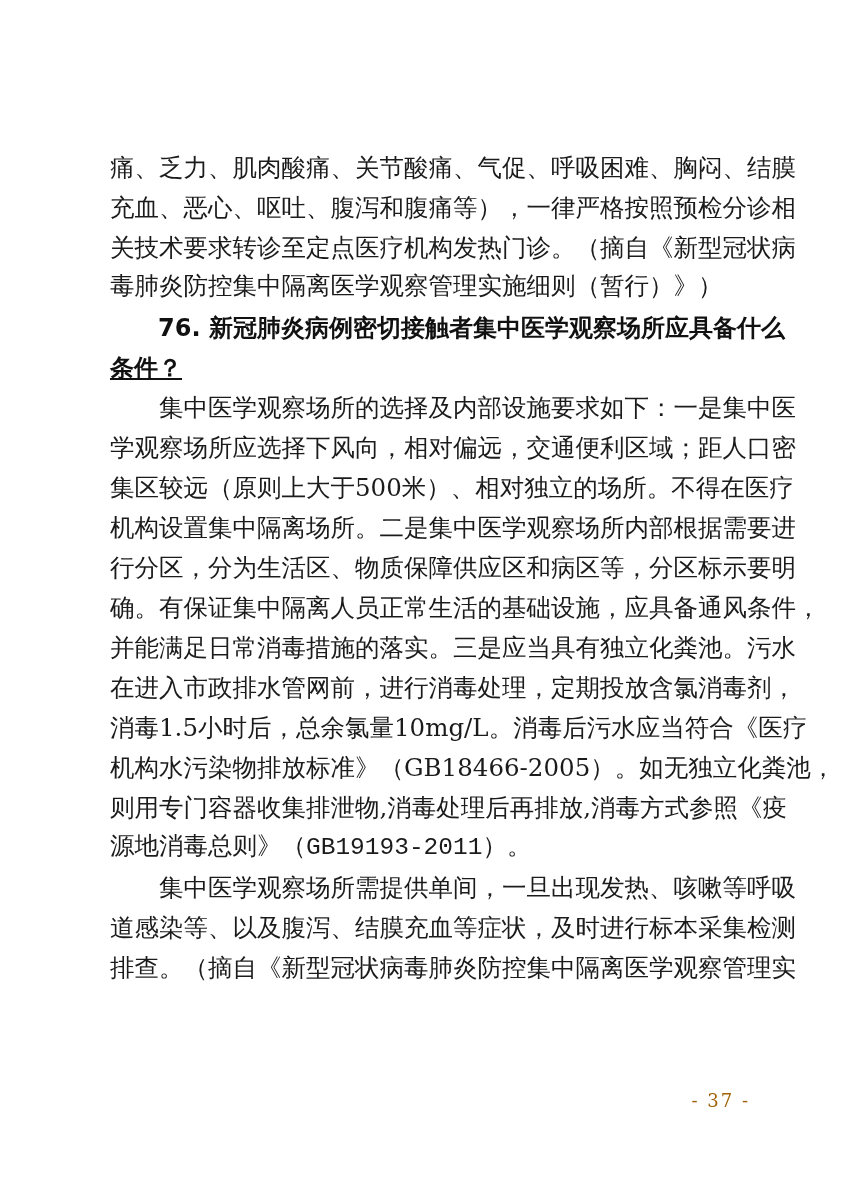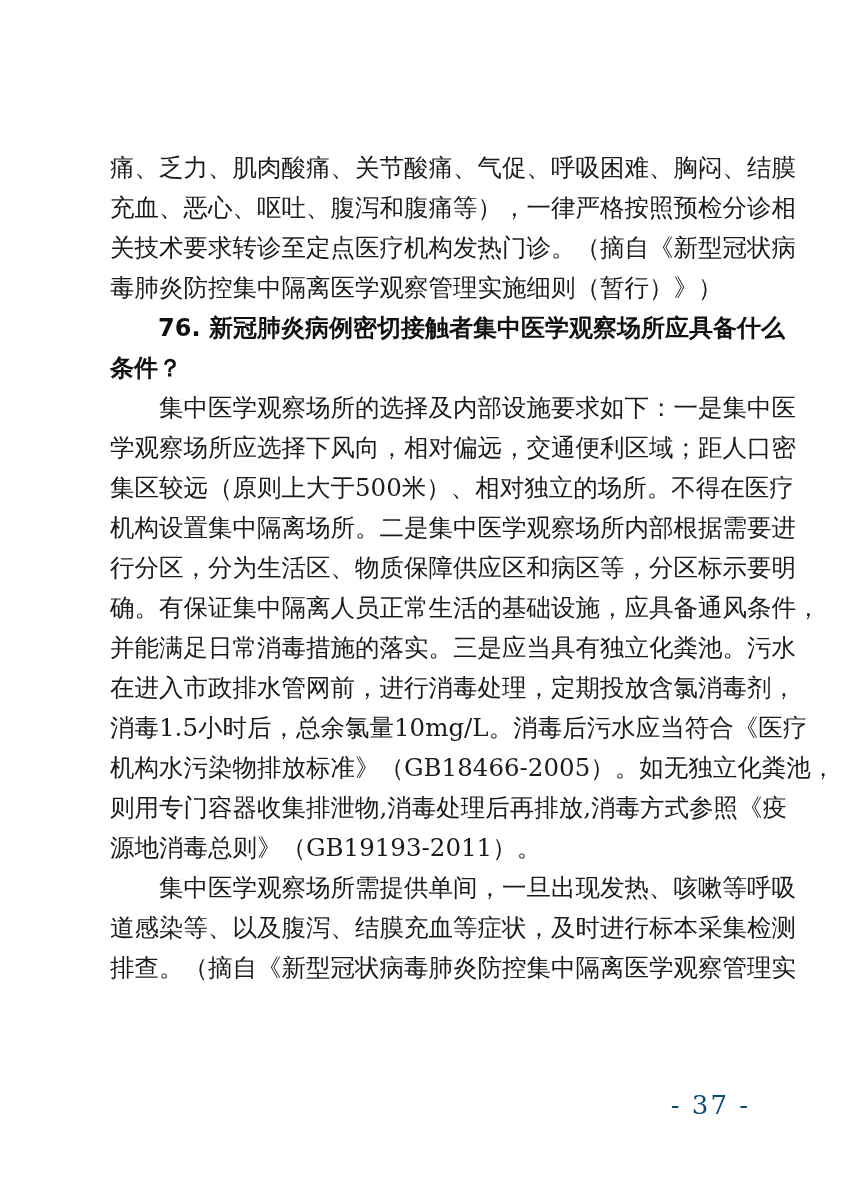--- a/index.html
+++ b/index.html
@@ -40,20 +40,21 @@
   }
   
   .line.justify {
     text-align: justify;
   }
   .line.justify > span {
     display: inline-block;
   }
   .line.last {
     justify-content: flex-start;
+    font-family: Liberation Mono, monospace;
   }
   .line.indent {
     text-indent: 0;
   }
   .line.indent::before {
     content: "";
     display: inline-block;
     width: 49px;
     flex: 0 0 49px;
   }
@@ -65,36 +66,37 @@
     font-family: "DejaVu Sans", "Liberation Sans", sans-serif;
     font-size: 24px;
     font-weight: 700;
     line-height: 40px;
     height: 40px;
     color: #111111;
     white-space: pre;
   }
   .heading-line.last {
     justify-content: flex-start;
+    text-decoration: underline;
   }
   .heading-line.indent::before {
     content: "";
     display: inline-block;
     width: 48px;
     flex: 0 0 48px;
   }
 
   .page-number {
     position: absolute;
     right: 100px;
     top: 1090px;
     font-family: "DejaVu Serif", "Liberation Serif", serif;
-    font-size: 26px;
+    font-size: 18px;
     letter-spacing: 2px;
-    color: #0c4a6e;
+    color: #a16207;
   }
 </style>
 </head>
 <body>
 
 <div class="page">
 
   <div class="text-column">
 
     <div class="para">

